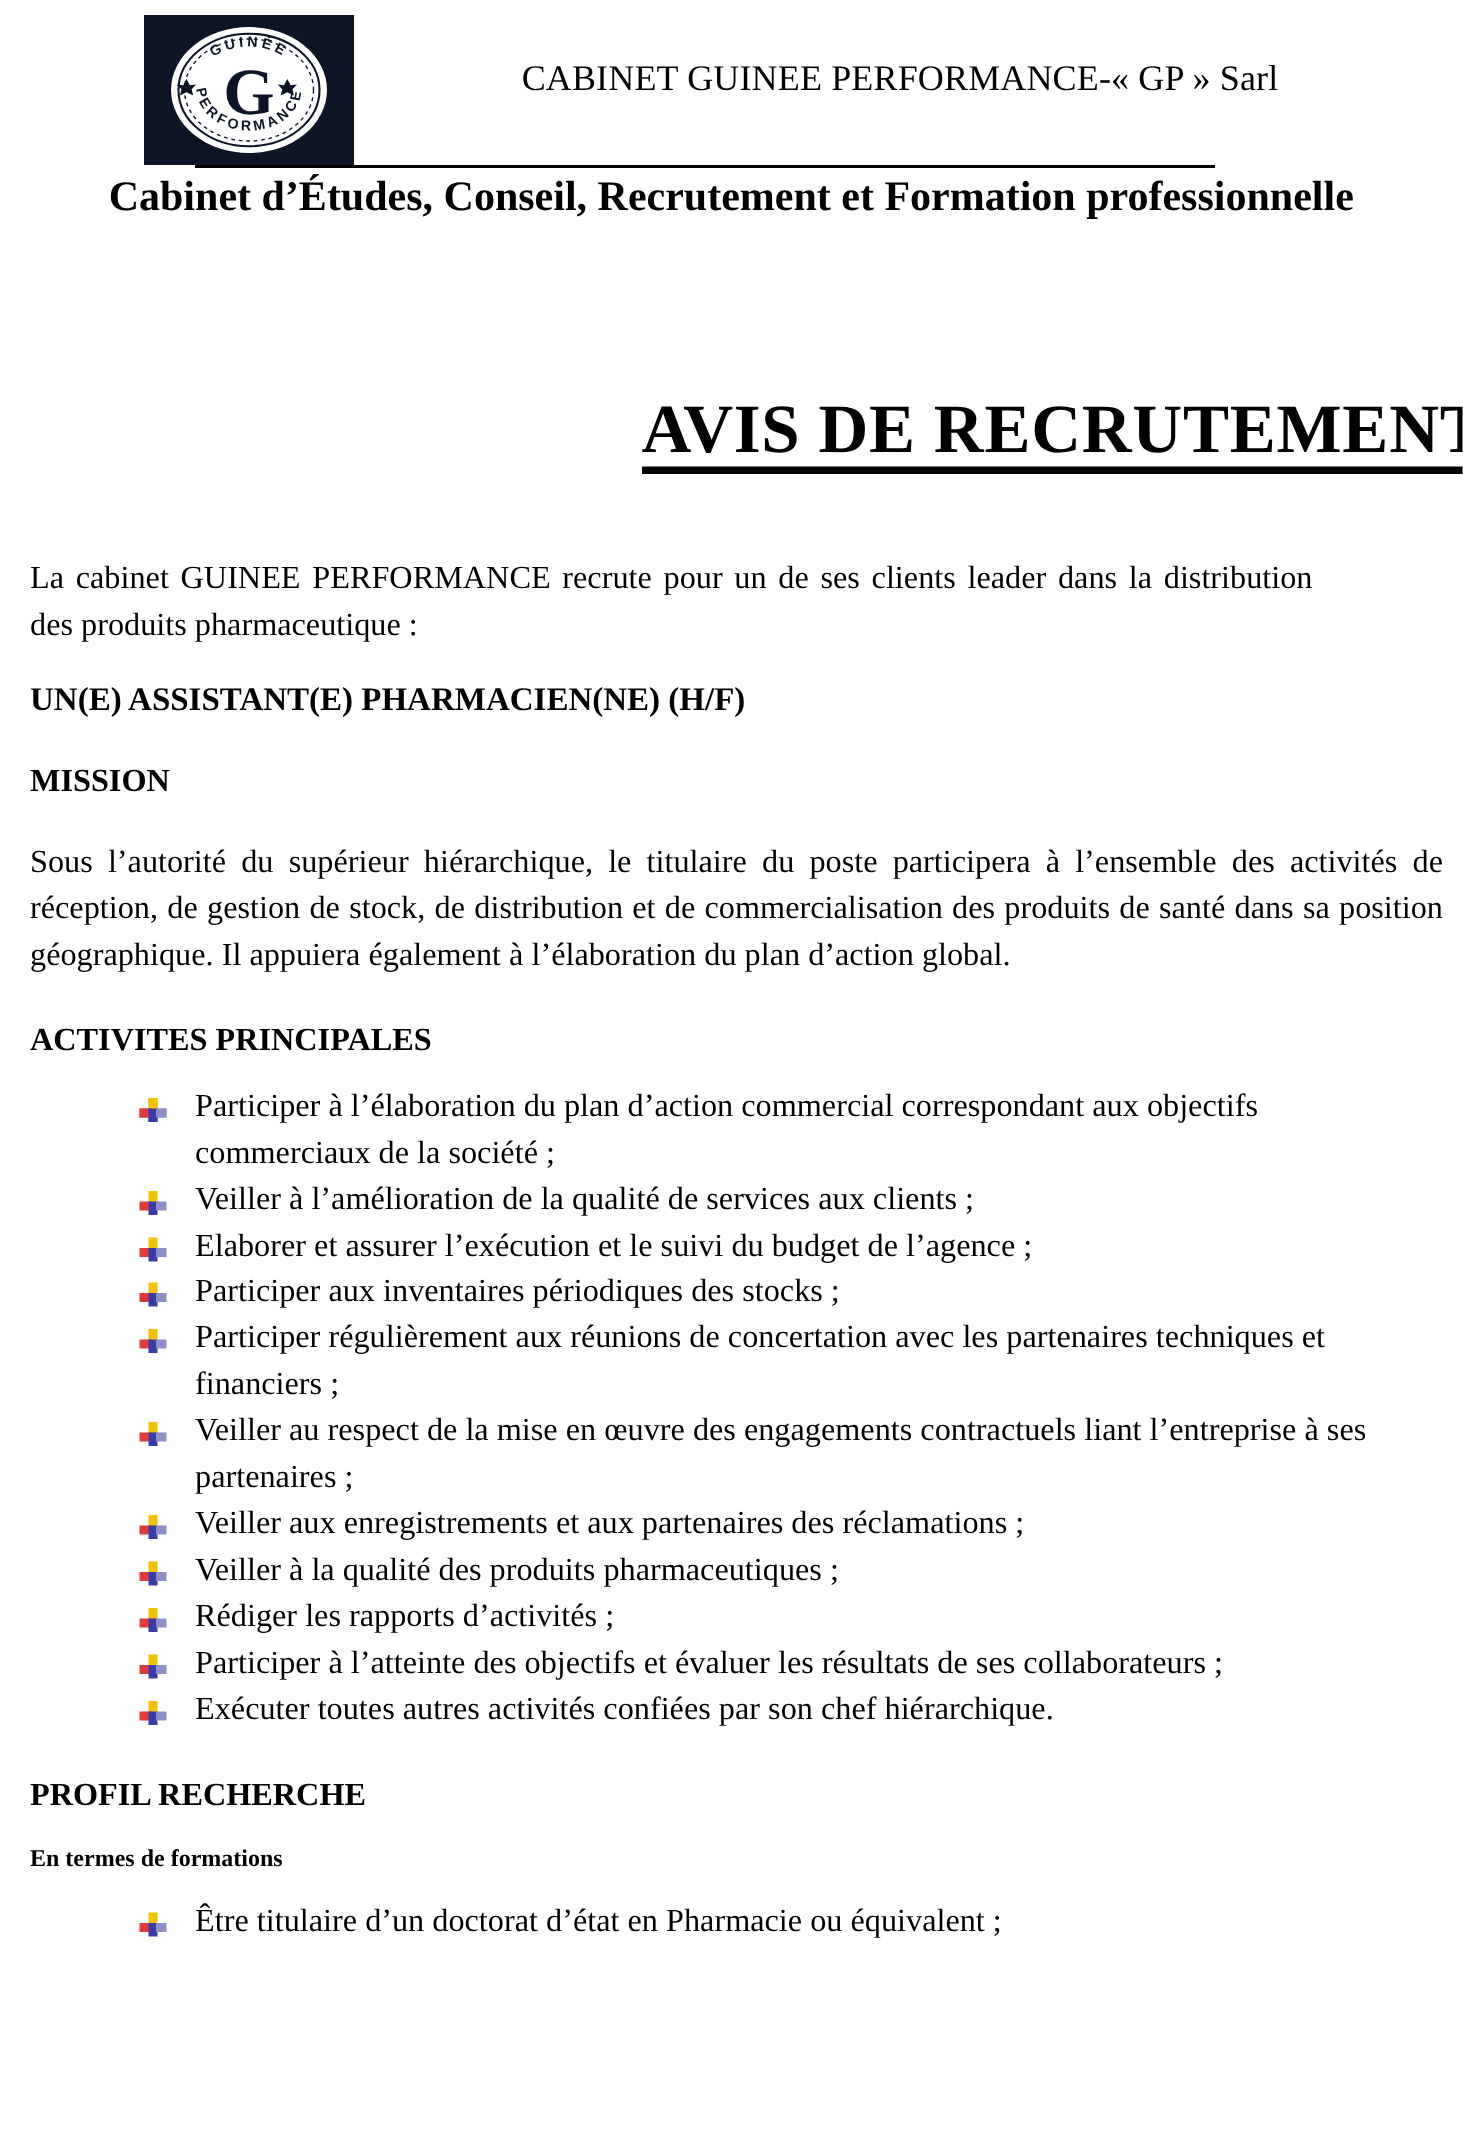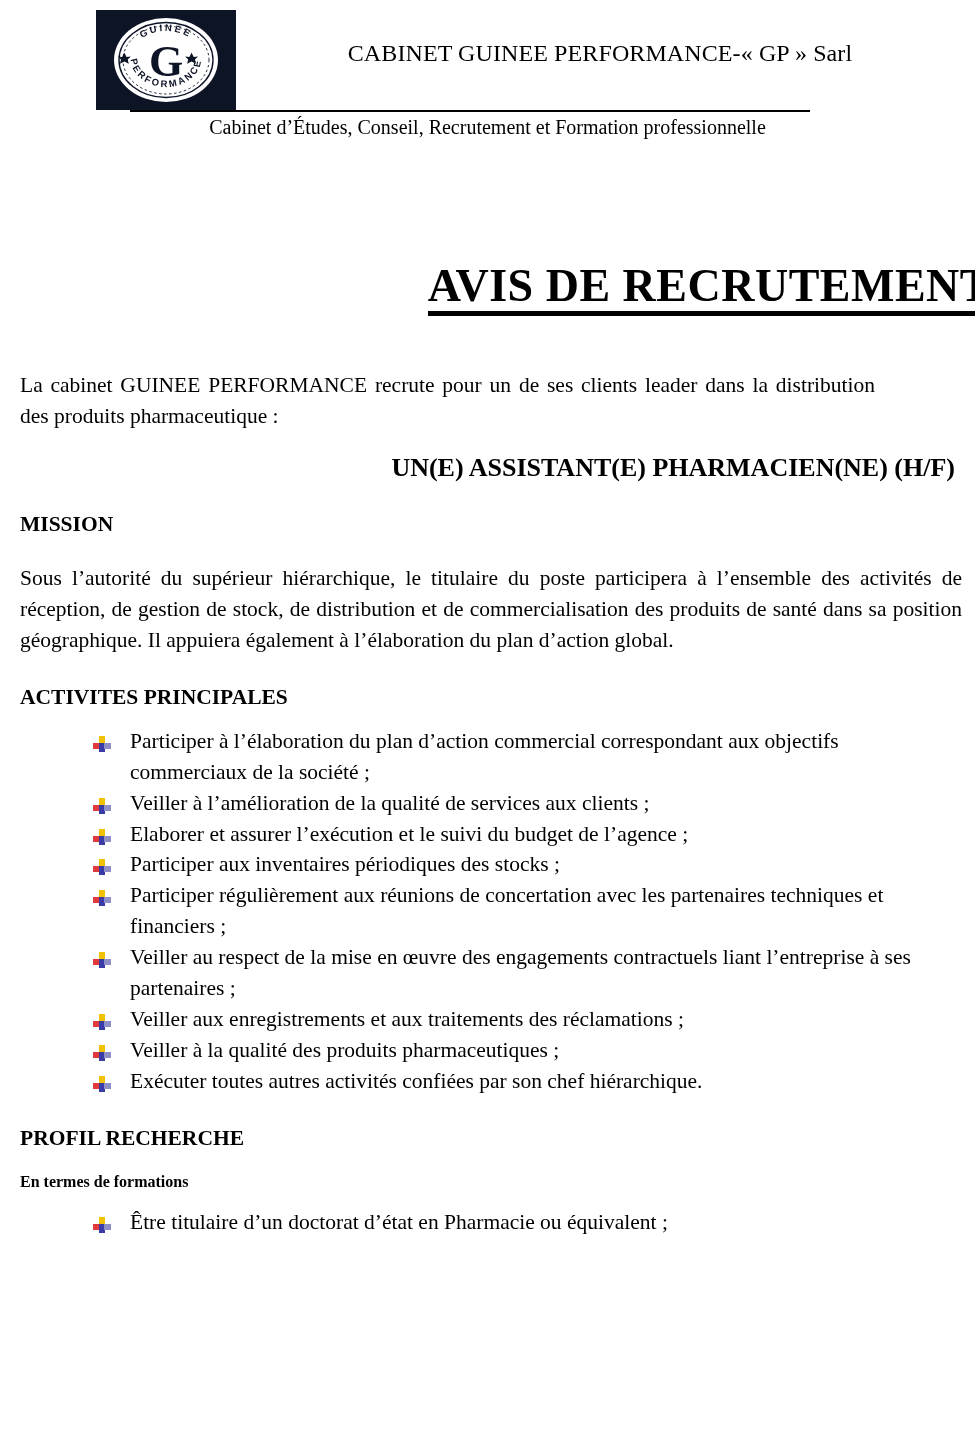--- a/index.html
+++ b/index.html
@@ -54,22 +54,22 @@
     height: 0;
     border-top: 2px solid #000;
   }
 
   .tagline {
     position: absolute;
     left: 0;
     top: 116px;
     width: 975px;
     text-align: center;
-    font-weight: normal;
-    font-size: 20px;
+    font-weight: bold;
+    font-size: 28px;
     white-space: nowrap;
   }
 
   
   .doc-title-wrap {
     position: absolute;
     left: 16px;
     top: 262px;
     width: 975px;
     text-align: right;
@@ -96,23 +96,23 @@
     font-size: 21.5px;
     line-height: 1.43;
     text-align: justify;
     margin: 0;
   }
   .para-intro { width: 855px; }
 
   .job-title {
     margin: 22px 0 0 0;
     width: 935px;
-    text-align: right;
-    font-weight: bold;
-    font-size: 26px;
+    text-align: left;
+    font-weight: bold;
+    font-size: 22px;
   }
 
   .section-head {
     font-weight: bold;
     font-size: 21.5px;
     margin: 29px 0 0 0;
   }
 
   .mission-para {
     margin-top: 26px;
@@ -237,27 +237,39 @@
             <rect x="7" y="1" width="6" height="8" fill="#f2c200"></rect>
             <rect x="1" y="8" width="8" height="6" fill="#e03a3a"></rect>
             <rect x="7" y="8" width="6" height="9" fill="#3b3ba8"></rect>
             <rect x="12" y="8" width="7" height="6" fill="#8f8fc8"></rect>
           </svg></span><span class="li-text">Veiller au respect de la mise en œuvre des engagements contractuels liant l’entreprise à ses partenaires ;</span></li>
       <li><span class="bullet-mark"><svg width="20" height="20" viewBox="0 0 20 20">
             <rect x="7" y="1" width="6" height="8" fill="#f2c200"></rect>
             <rect x="1" y="8" width="8" height="6" fill="#e03a3a"></rect>
             <rect x="7" y="8" width="6" height="9" fill="#3b3ba8"></rect>
             <rect x="12" y="8" width="7" height="6" fill="#8f8fc8"></rect>
-          </svg></span><span class="li-text">Veiller aux enregistrements et aux traitements des réclamations ;</span></li>
+          </svg></span><span class="li-text">Veiller aux enregistrements et aux partenaires des réclamations ;</span></li>
       <li><span class="bullet-mark"><svg width="20" height="20" viewBox="0 0 20 20">
             <rect x="7" y="1" width="6" height="8" fill="#f2c200"></rect>
             <rect x="1" y="8" width="8" height="6" fill="#e03a3a"></rect>
             <rect x="7" y="8" width="6" height="9" fill="#3b3ba8"></rect>
             <rect x="12" y="8" width="7" height="6" fill="#8f8fc8"></rect>
           </svg></span><span class="li-text">Veiller à la qualité des produits pharmaceutiques ;</span></li>
+      <li><span class="bullet-mark"><svg width="20" height="20" viewBox="0 0 20 20">
+            <rect x="7" y="1" width="6" height="8" fill="#f2c200"></rect>
+            <rect x="1" y="8" width="8" height="6" fill="#e03a3a"></rect>
+            <rect x="7" y="8" width="6" height="9" fill="#3b3ba8"></rect>
+            <rect x="12" y="8" width="7" height="6" fill="#8f8fc8"></rect>
+          </svg></span><span class="li-text">Rédiger les rapports d’activités ;</span></li>
+      <li><span class="bullet-mark"><svg width="20" height="20" viewBox="0 0 20 20">
+            <rect x="7" y="1" width="6" height="8" fill="#f2c200"></rect>
+            <rect x="1" y="8" width="8" height="6" fill="#e03a3a"></rect>
+            <rect x="7" y="8" width="6" height="9" fill="#3b3ba8"></rect>
+            <rect x="12" y="8" width="7" height="6" fill="#8f8fc8"></rect>
+          </svg></span><span class="li-text">Participer à l’atteinte des objectifs et évaluer les résultats de ses collaborateurs ;</span></li>
       <li><span class="bullet-mark"><svg width="20" height="20" viewBox="0 0 20 20">
             <rect x="7" y="1" width="6" height="8" fill="#f2c200"></rect>
             <rect x="1" y="8" width="8" height="6" fill="#e03a3a"></rect>
             <rect x="7" y="8" width="6" height="9" fill="#3b3ba8"></rect>
             <rect x="12" y="8" width="7" height="6" fill="#8f8fc8"></rect>
           </svg></span><span class="li-text">Exécuter toutes autres activités confiées par son chef hiérarchique.</span></li>
     </ul>
 
   <div class="section-head">PROFIL RECHERCHE</div>
   <div class="sub-head">En termes de formations</div>

